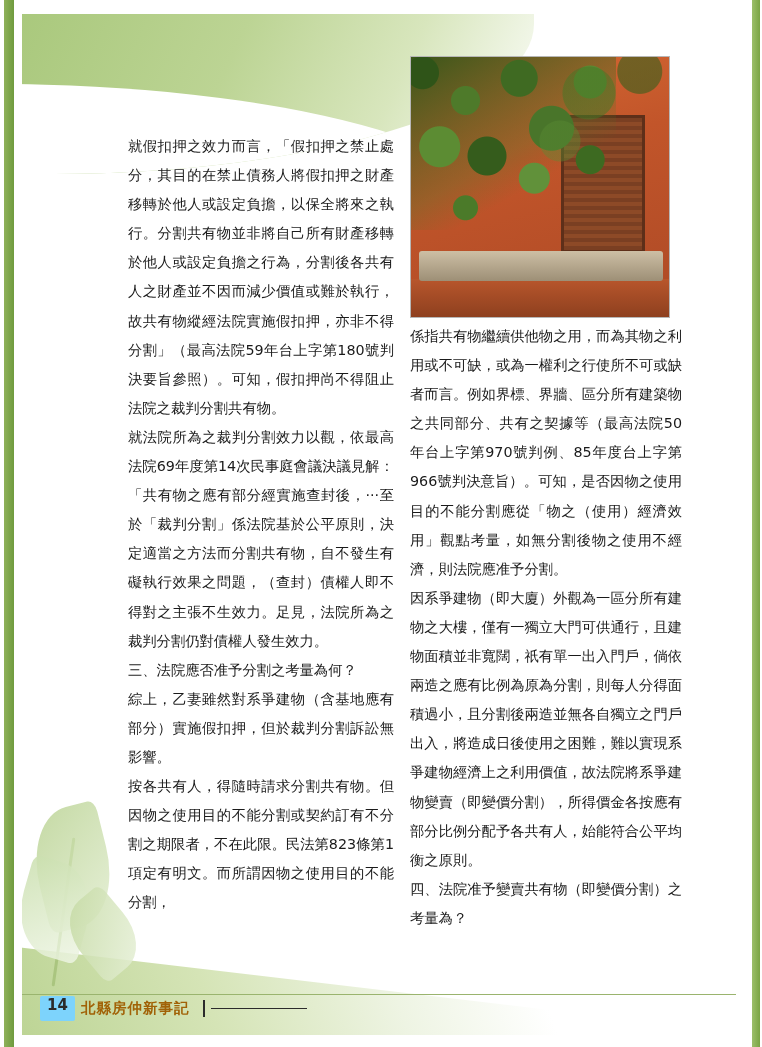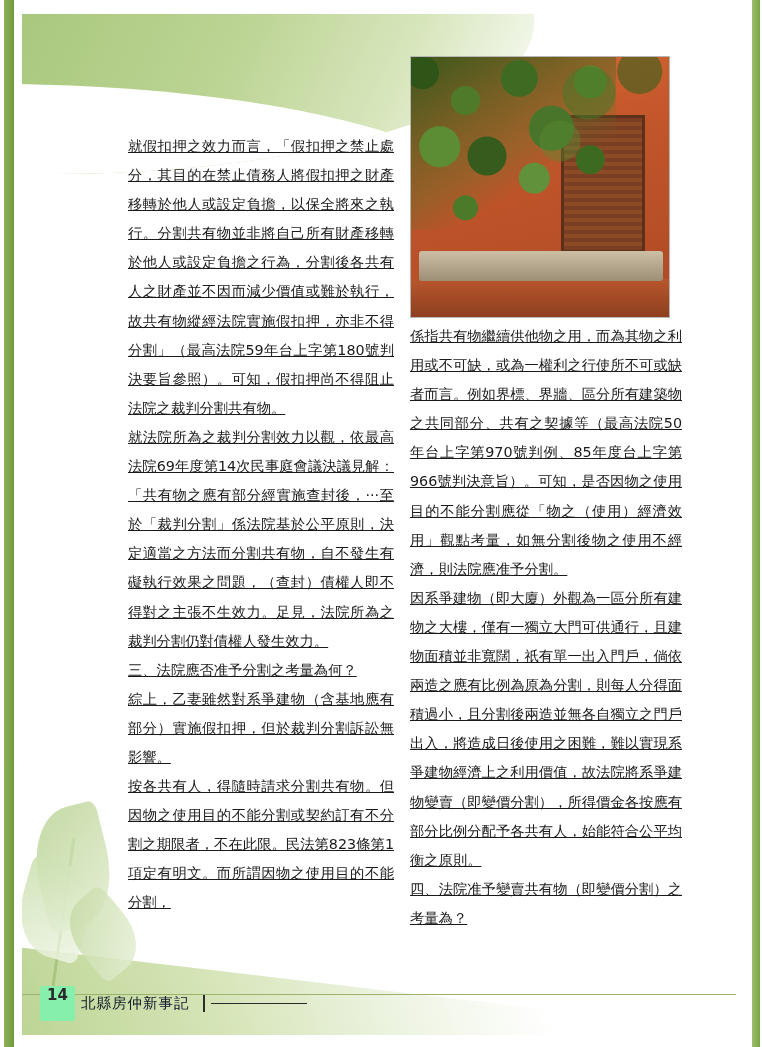--- a/index.html
+++ b/index.html
@@ -185,52 +185,51 @@
     width: 266px;
     font-family: "DejaVu Sans", "Liberation Sans", sans-serif;
     font-size: 14.3px;
     line-height: 29.1px;
     color: #1a1a1a;
     text-align: justify;
     text-justify: inter-character;
   }
   .col p {
     margin: 0;
-    text-decoration: underline;
   }
   .col-left { left: 128px; }
   .col-right { left: 410px; top: 322px; width: 272px; }
 
   
   .footer-rule {
     position: absolute;
     left: 22px; bottom: 52px;
     width: 714px; height: 1px;
     background: #9ab46e;
   }
   .footer {
     position: absolute;
     left: 40px; bottom: 26px;
     display: flex;
     align-items: center;
     gap: 6px;
   }
   .pagebox {
-    background: #86efac;
+    background: #7dd3fc;
     color: #2b2b2b;
     font-size: 15px;
     font-weight: bold;
-    padding: 2px 7px 18px 7px;
+    padding: 2px 7px 8px 7px;
     line-height: 1;
     border-radius: 2px;
   }
   .footer-title {
     font-size: 14.5px;
-    font-weight: normal;
-    color: #0f172a;
+    font-weight: bold;
+    color: #a16207;
     letter-spacing: 1px;
   }
   .footer-tick {
     width: 2px; height: 17px;
     background: #2b2b2b;
     margin-left: 8px;
   }
   .footer-line {
     width: 96px; height: 1px;
     background: #2b2b2b;

